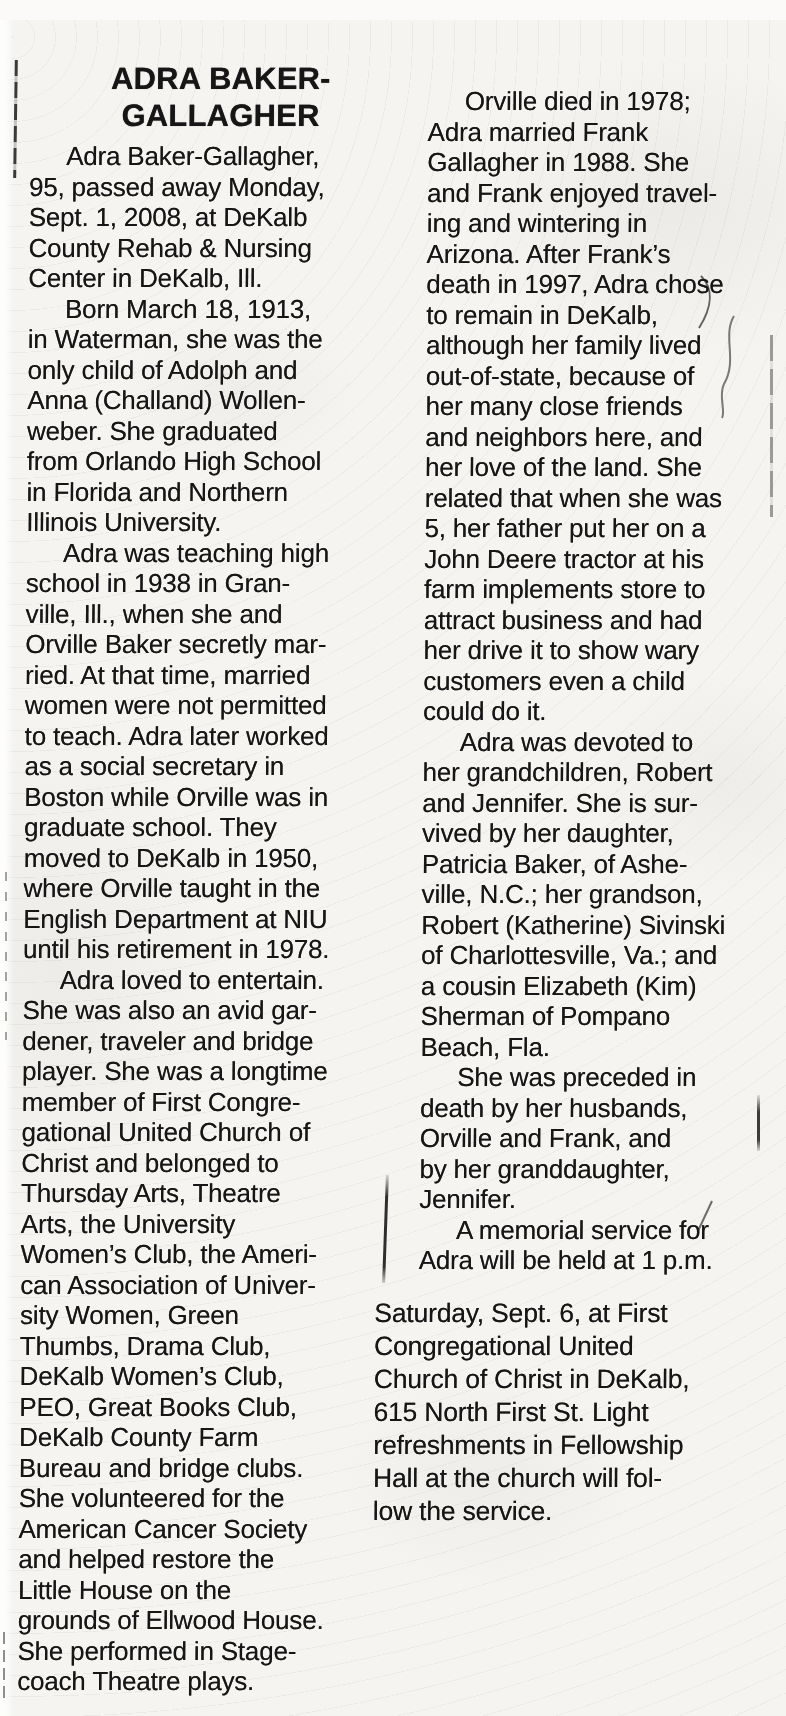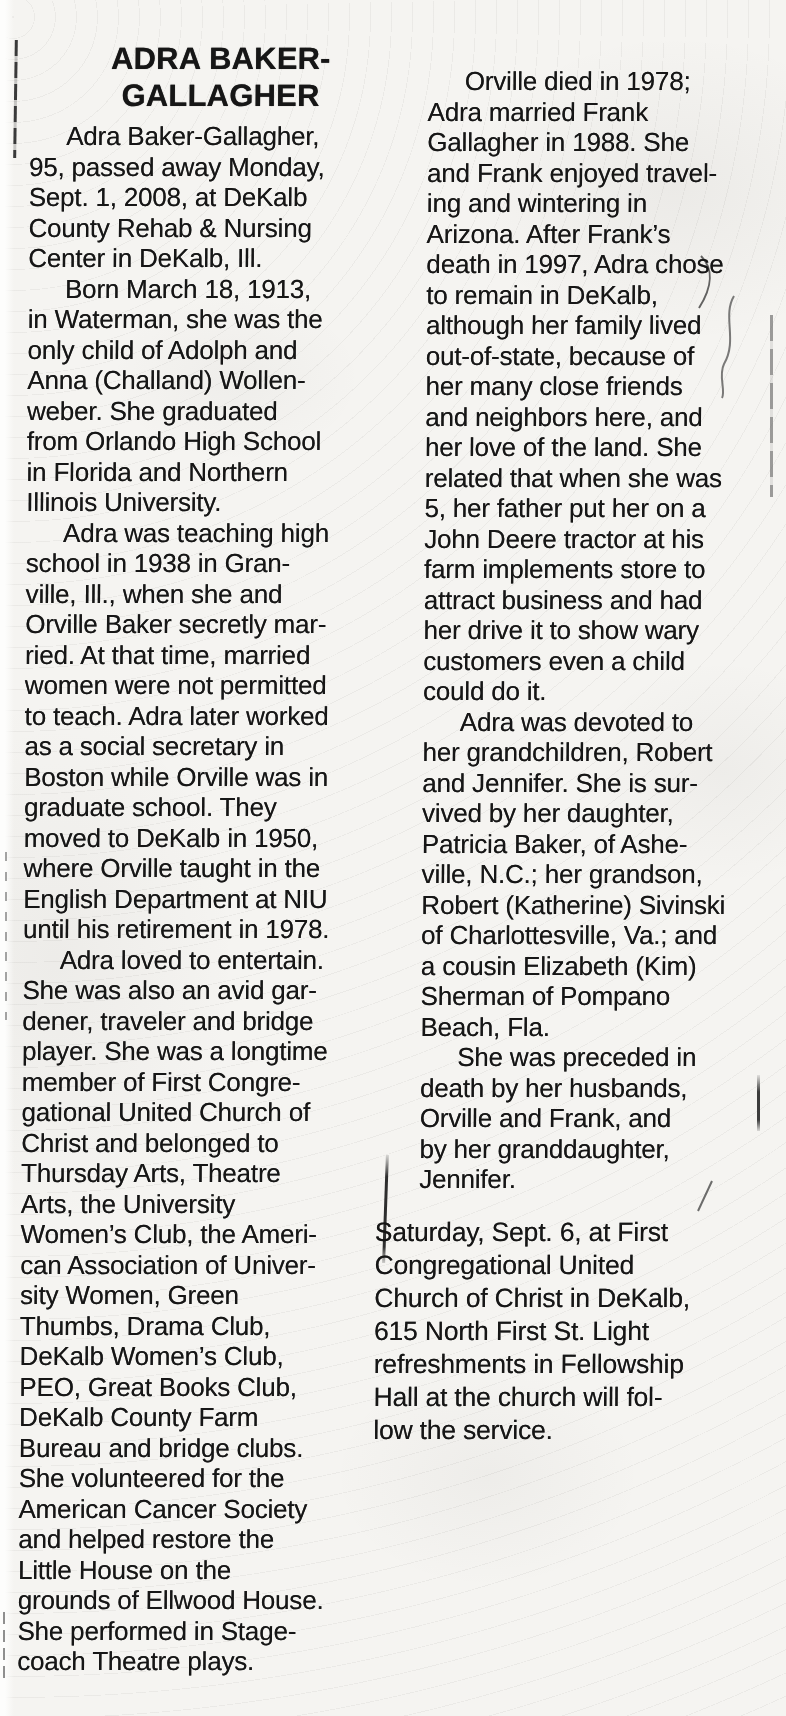--- a/index.html
+++ b/index.html
@@ -14,20 +14,21 @@
     background-color:#f5f4f1;
     background-image:
       linear-gradient(90deg, #fdfdfc 0px, #fdfdfc 5px, rgba(253,253,252,0) 14px),
       radial-gradient(ellipse 300px 220px at 86% 11%, rgba(60,55,50,0.05), transparent 70%),
       radial-gradient(ellipse 260px 380px at 7% 56%, rgba(60,55,50,0.045), transparent 70%),
       radial-gradient(ellipse 220px 160px at 62% 86%, rgba(60,55,50,0.04), transparent 70%),
       radial-gradient(ellipse 180px 120px at 30% 22%, rgba(60,55,50,0.035), transparent 70%),
       radial-gradient(ellipse 200px 160px at 92% 45%, rgba(60,55,50,0.04), transparent 70%),
       repeating-radial-gradient(circle at 13px 17px, rgba(40,35,30,0.05) 0 0.8px, transparent 0.8px 21px);
     color:#161616;
+    margin-top:20px;
   }
   .col{position:absolute;transform:skewX(-0.45deg);transform-origin:0 0;}
   .col-left{left:30px;top:40px;width:380px;}
   .col-right{left:428px;top:66px;width:356px;}
   .title{
     margin:0 0 7px 2px;
     font-size:31px;line-height:37px;font-weight:bold;
     text-align:center;letter-spacing:0.2px;
     white-space:pre-line;
     text-shadow:0 0 0.7px rgba(10,10,10,0.8);
@@ -184,20 +185,22 @@
 Robert (Katherine) Sivinski
 of Charlottesville, Va.; and
 a cousin Elizabeth (Kim)
 Sherman of Pompano
 Beach, Fla.</p>
     <p class="para">She was preceded in
 death by her husbands,
 Orville and Frank, and
 by her granddaughter,
 Jennifer.</p>
+    <p class="para">A memorial service for
+Adra will be held at 1 p.m.</p>
     <p class="para continuation">Saturday, Sept. 6, at First
 Congregational United
 Church of Christ in DeKalb,
 615 North First St. Light
 refreshments in Fellowship
 Hall at the church will fol-
 low the service.</p>
   </div>
 
 </div>

